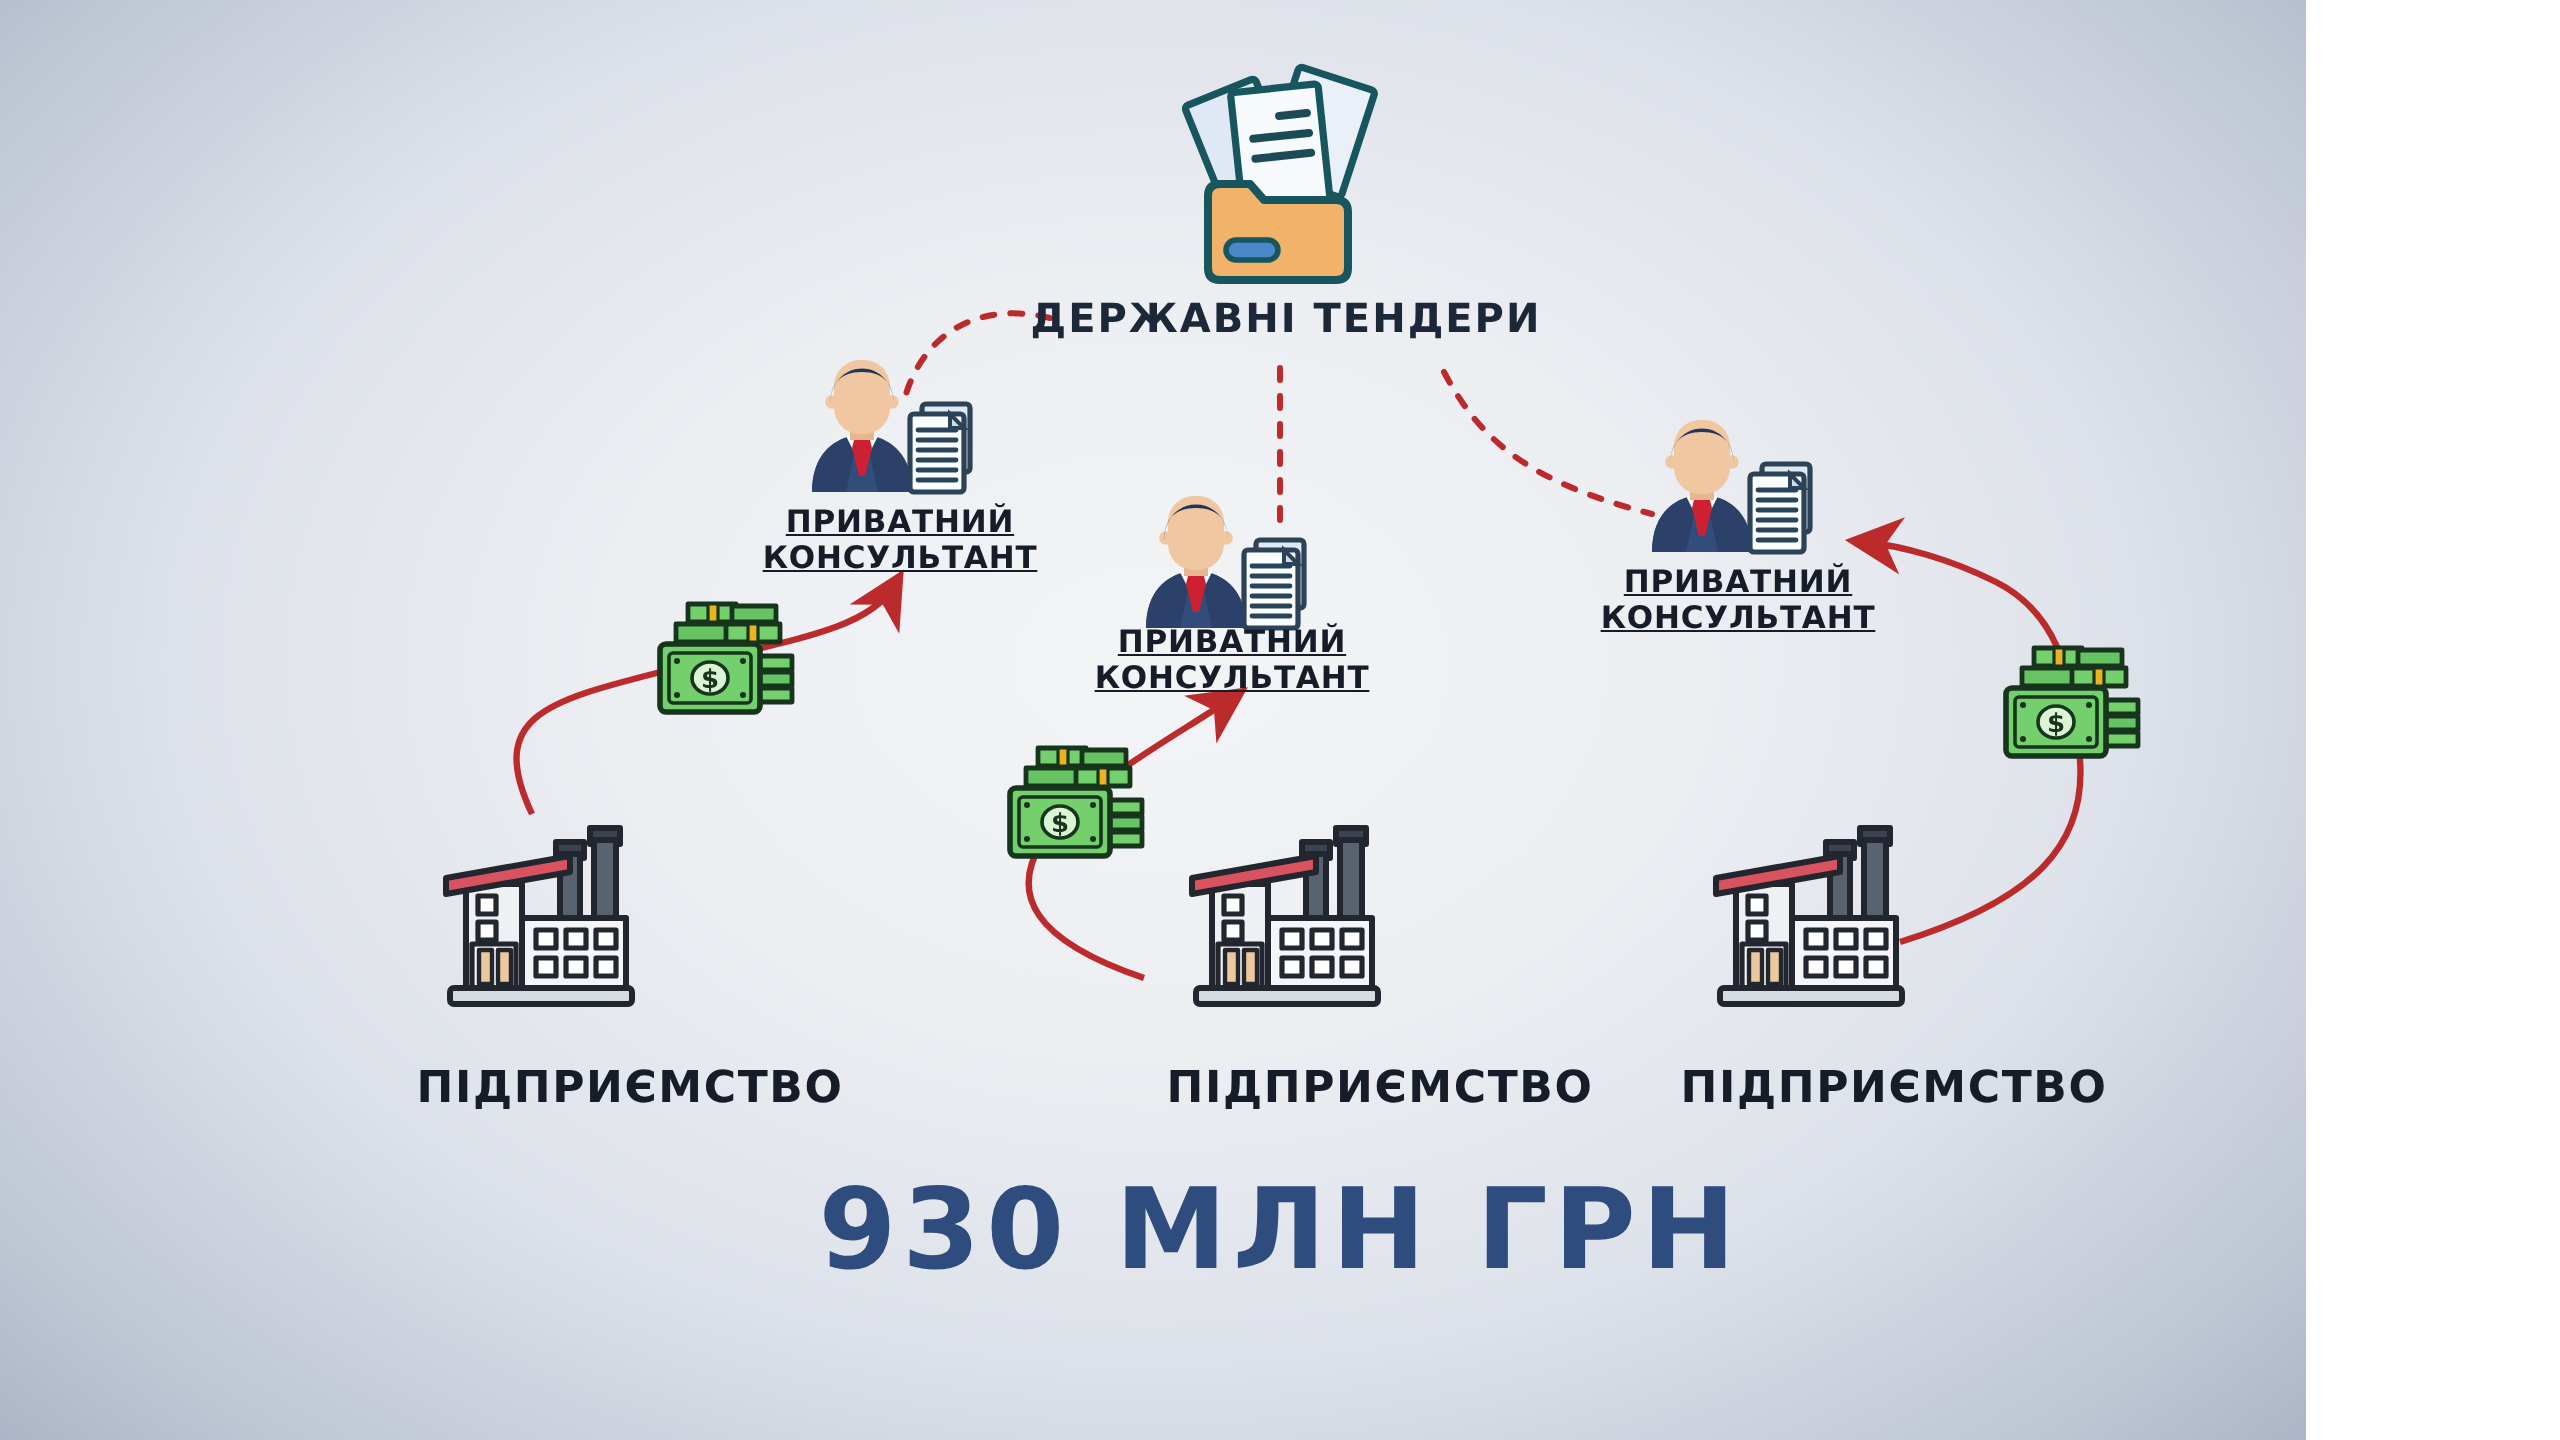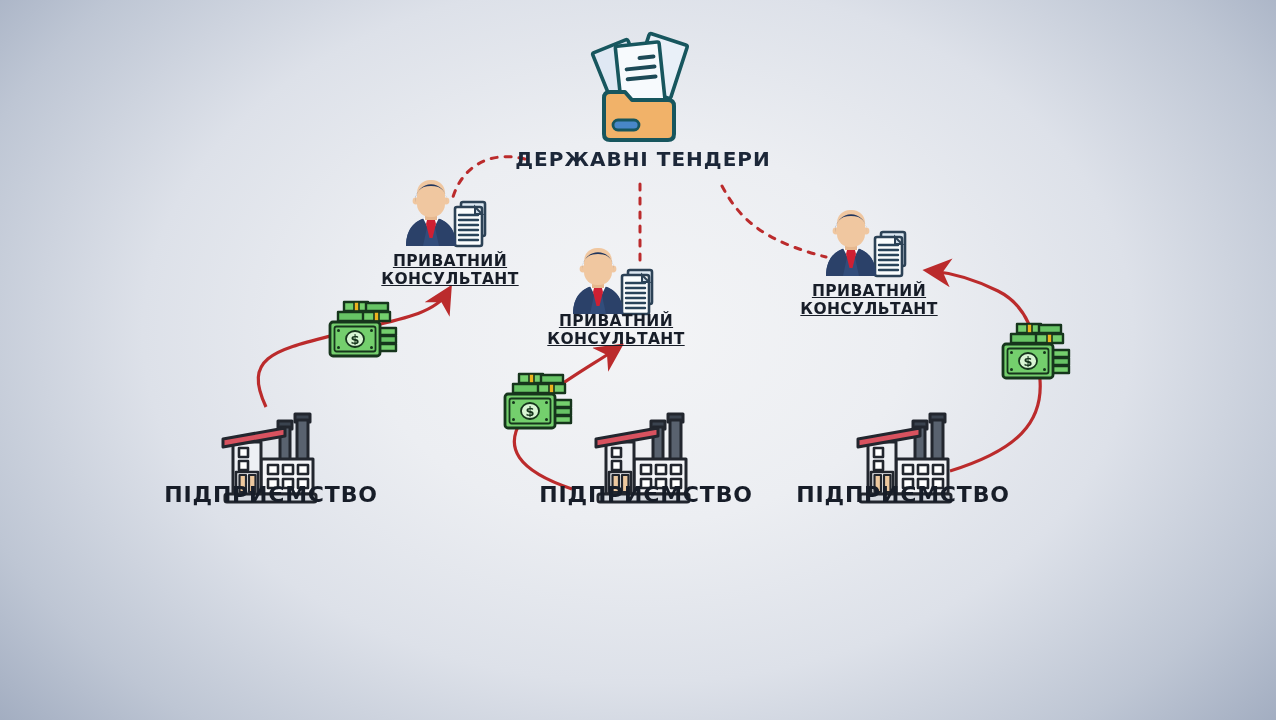--- a/index.html
+++ b/index.html
@@ -1,39 +1,39 @@
 <!DOCTYPE html>
 <html><head>
 <meta charset="utf-8">
 <style>
   html,body{margin:0;padding:0;}
   .stage{
     position:relative;
-    width:1276px;height:720px;
+    width:1153px;height:720px;
     overflow:hidden;
     background:radial-gradient(ellipse 900px 640px at 50% 46%,
       #f3f4f6 0%, #eceef2 30%, #dde1e9 55%, #bec6d4 78%, #97a3b9 100%);
     font-family:"DejaVu Sans","Liberation Sans",sans-serif;
   }
   svg{position:absolute;left:0;top:0;}
   .lbl{
     position:absolute;
     transform:translateX(-50%);
     text-align:center;
     font-weight:bold;
     color:#171d28;
     white-space:nowrap;
     user-select:none;
   }
   .lbl-tenders{left:643px;top:147px;font-size:20px;letter-spacing:1px;color:#1c2738;}
   .lbl-consultant{font-size:15.5px;line-height:18px;letter-spacing:.4px;text-decoration:underline;}
   .lbl-c1{left:450px;top:252px;}
   .lbl-c2{left:616px;top:312px;}
   .lbl-c3{left:869px;top:282px;}
-  .lbl-enterprise{font-size:22px;letter-spacing:.8px;top:482px;}
+  .lbl-enterprise{font-size:22px;letter-spacing:.8px;top:532px;margin-left:44px;}
   .lbl-e1{left:271px;}
   .lbl-e2{left:646px;}
   .lbl-e3{left:903px;}
   .lbl-amount{
     left:640px;top:583px;
     font-size:56px;letter-spacing:3px;
     color:#2e4c7d;
   }
 </style>
 </head>
@@ -199,13 +199,14 @@
   </div>
   <div class="lbl lbl-consultant lbl-c3">
     <div>ПРИВАТНИЙ</div>
     <div>КОНСУЛЬТАНТ</div>
   </div>
 
   <div class="lbl lbl-enterprise lbl-e1">ПІДПРИЄМСТВО</div>
   <div class="lbl lbl-enterprise lbl-e2">ПІДПРИЄМСТВО</div>
   <div class="lbl lbl-enterprise lbl-e3">ПІДПРИЄМСТВО</div>
 
+  <div class="lbl lbl-amount">930 МЛН ГРН</div>
 </div>
 
 </body></html>

